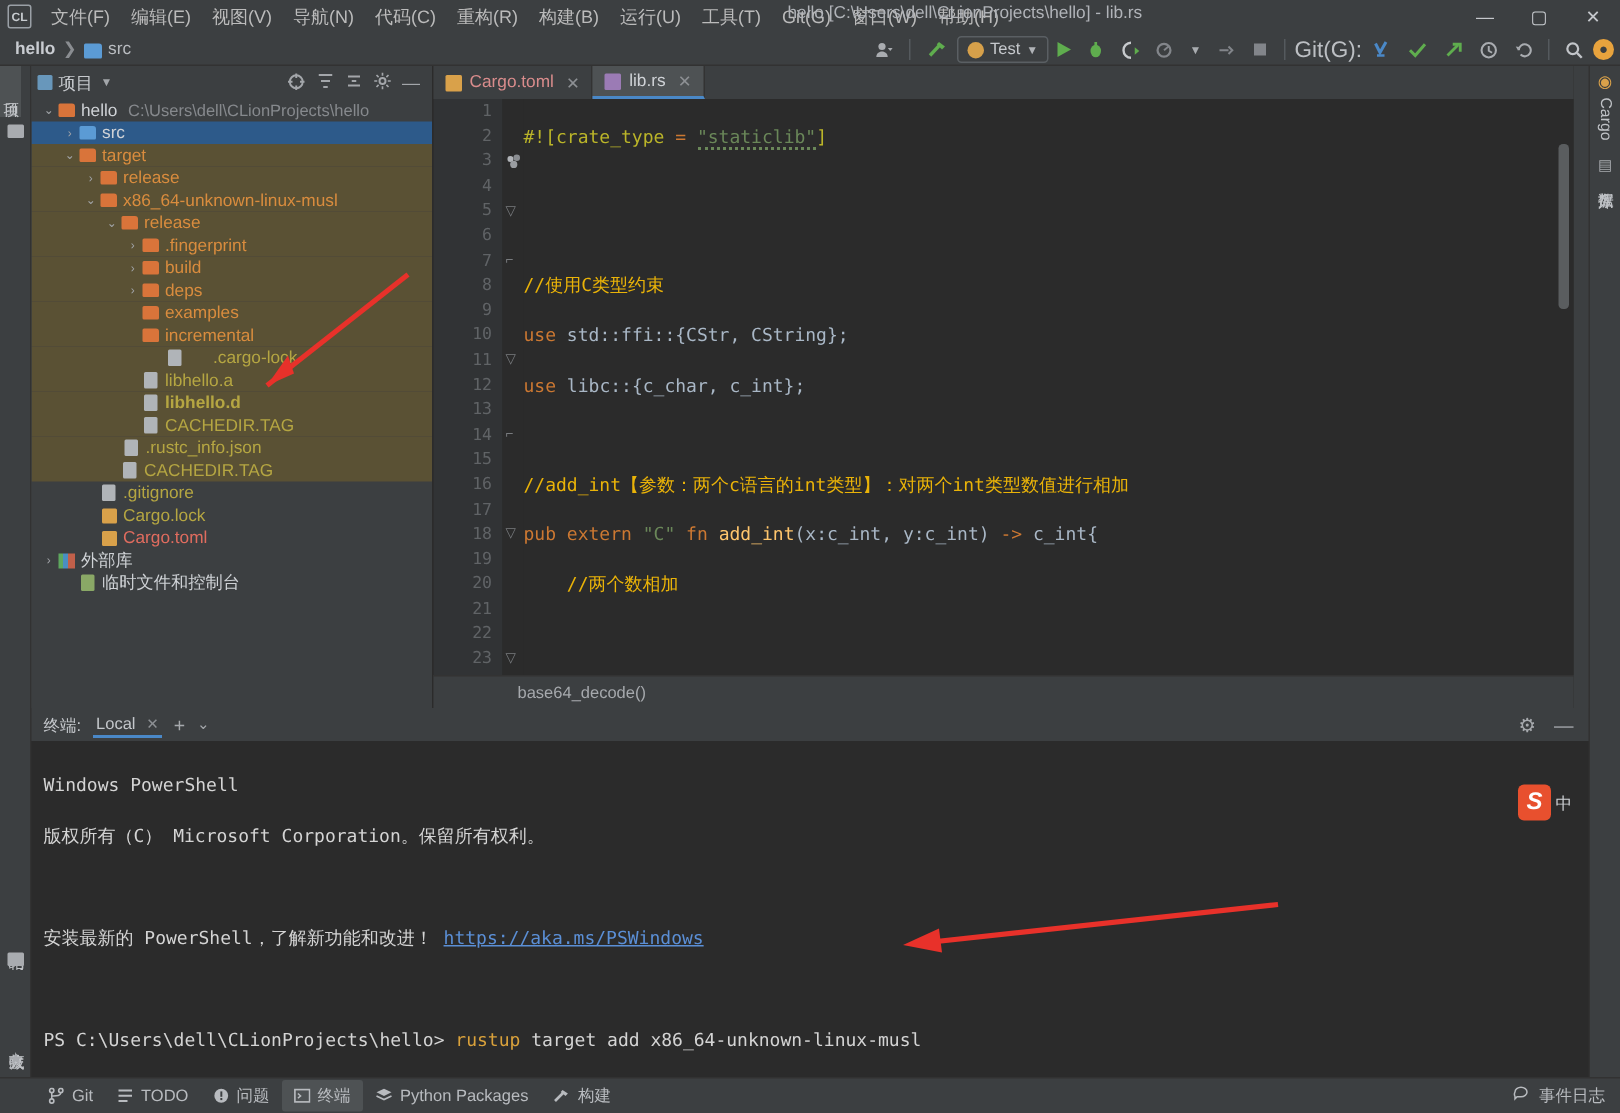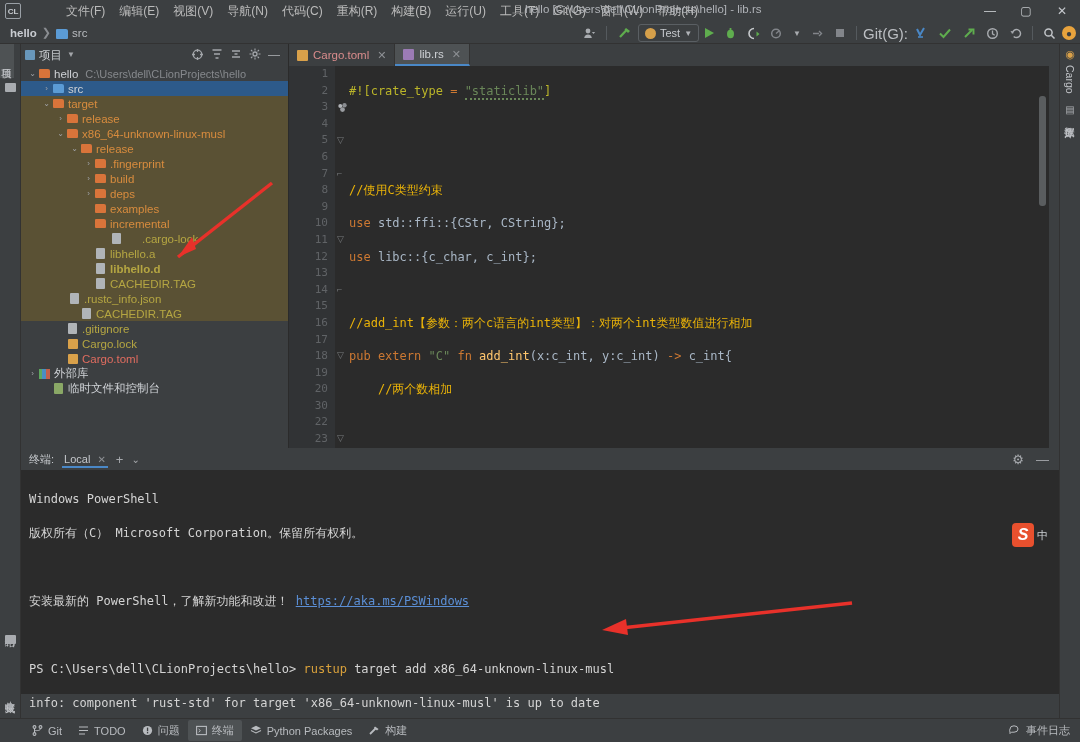--- a/index.html
+++ b/index.html
@@ -7,21 +7,21 @@
     width: 1080px; height: 742px;
     background: #3c3f41;
     font-family: "Liberation Sans", sans-serif;
     overflow: hidden;
   }
   .app { position: relative; width: 1080px; height: 742px; background: #3c3f41; }
 
   
   .titlebar {
     position: absolute; left: 0; top: 0; width: 1080px; height: 22px;
-    background: #3c3f41; display: flex; align-items: center; gap: 32px;
+    background: #3c3f41; display: flex; align-items: center;
   }
   .cl-logo {
     width: 16px; height: 16px; margin-left: 5px; margin-right: 6px;
     background: #3c3f41; border: 1px solid #9aa0a6; border-radius: 2px;
     color: #c8ccd0; font-size: 8px; font-weight: bold;
     display: flex; align-items: center; justify-content: center;
     font-family: "Liberation Sans", sans-serif;
   }
   .menu { display: flex; align-items: center; }
   .menu-item {
@@ -168,21 +168,21 @@
 
   
   .right-strip {
     position: absolute; right: 0; top: 44px; width: 21px; height: 674px;
     background: #3c3f41; border-left: 1px solid #323232;
     display: flex; flex-direction: column; align-items: center;
   }
 
   
   .terminal {
-    position: absolute; left: 21px; top: 448px; width: 1038px; height: 246px;
+    position: absolute; left: 21px; top: 472px; width: 1038px; height: 246px;
     background: #2b2b2b;
   }
   .term-head {
     height: 22px; background: #3c3f41; display: flex; align-items: center;
     padding-left: 8px; gap: 8px;
   }
   .term-title { color: #c4c7cb; font-size: 11px; }
   .term-tab { color: #c4c7cb; font-size: 11px; border-bottom: 2px solid #4a88c7; padding: 2px 2px 1px; }
   .term-tab .x { color: #8d9094; margin-left: 4px; font-size: 10px; }
   .term-ic { color: #a6a9ad; font-size: 13px; }
@@ -497,21 +497,21 @@
             </span>
             <span class="lbl olive">libhello.d</span>
           </div>
           <div class="row hl" style="padding-left: 62px;">
             <span class="arrow"></span>
             <span class="ic">
               <span class="fileic"></span>
             </span>
             <span class="lbl olive">CACHEDIR.TAG</span>
           </div>
-          <div class="row hl" style="padding-left: 36px;">
+          <div class="row hl" style="padding-left: 49px;">
             <span class="arrow"></span>
             <span class="ic">
               <span class="fileic"></span>
             </span>
             <span class="lbl olive">.rustc_info.json</span>
           </div>
           <div class="row hl" style="padding-left: 48px;">
             <span class="arrow"></span>
             <span class="ic">
               <span class="fileic"></span>
@@ -593,21 +593,21 @@
           <div class="gl">11</div>
           <div class="gl">12</div>
         <div class="gl">13</div>
           <div class="gl">14</div>
           <div class="gl">15</div>
           <div class="gl">16</div>
         <div class="gl">17</div>
           <div class="gl">18</div>
           <div class="gl">19</div>
           <div class="gl">20</div>
-        <div class="gl">30</div>
+        <div class="gl">21</div>
           <div class="gl">22</div>
           <div class="gl">23</div>
       </div>
       <div class="fold-col">
         <div class="fold-mark" style="top:36px">
           <svg width="11" height="11" viewBox="0 0 11 11">
               <circle cx="3.3" cy="4" r="2" fill="#b0b3b7"></circle>
               <circle cx="7.5" cy="3.2" r="2.2" fill="#8a8d91"></circle>
               <circle cx="5.5" cy="7.6" r="2.4" fill="#9a9da1"></circle>
             </svg>

